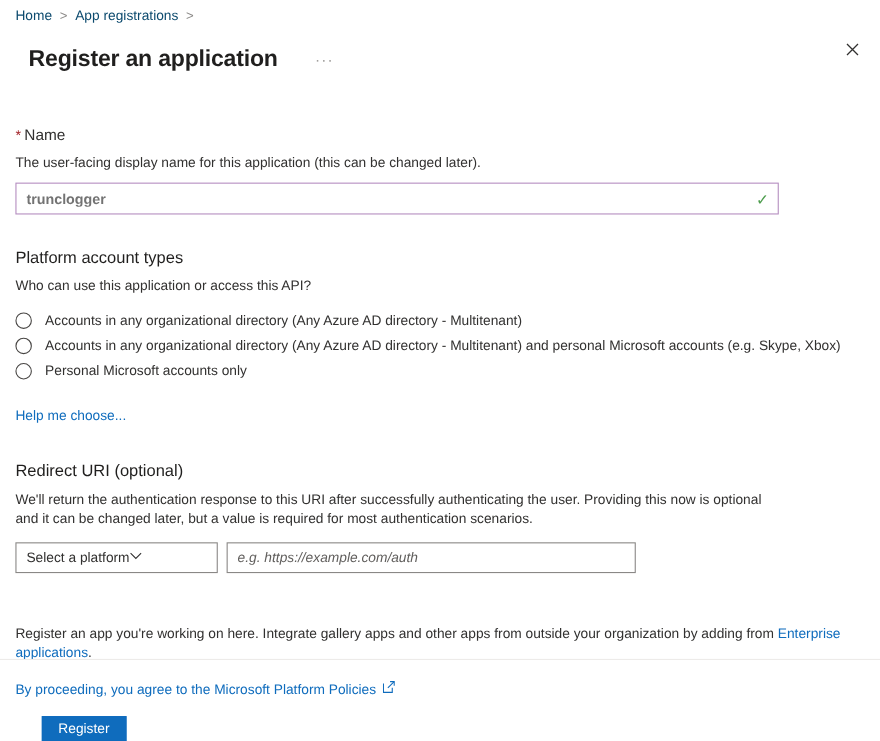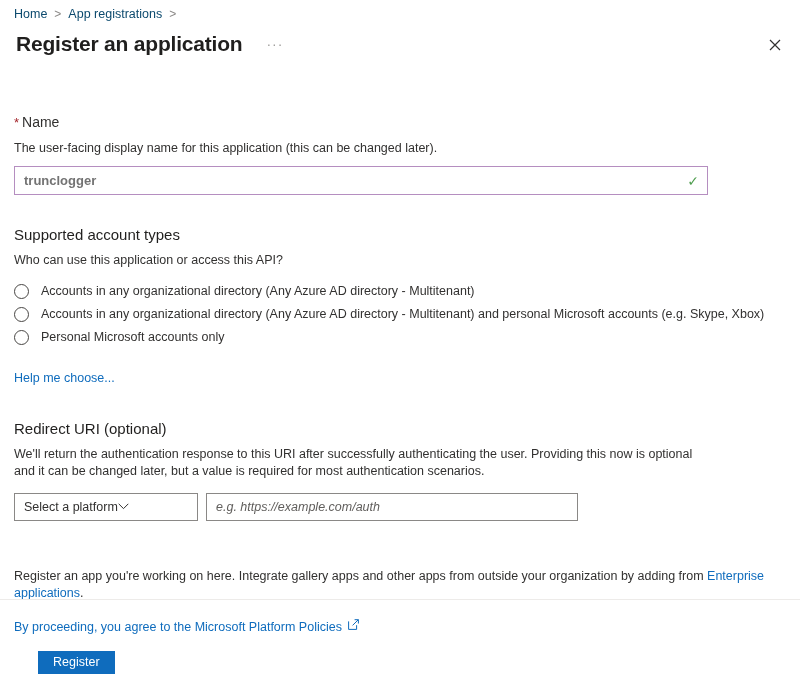--- a/index.html
+++ b/index.html
@@ -50,21 +50,21 @@
     left: 14px;
     display: flex;
     align-items: center;
   }
   .page-title {
     font-size: 21px;
     font-weight: 600;
     color: #201f1e;
     line-height: 26px;
     letter-spacing: -0.2px;
-    margin: 2px;
+    margin: 12px;
     white-space: nowrap;
   }
   .title-ellipsis {
     margin-left: 18px;
     color: #a19f9d;
     font-size: 14px;
     letter-spacing: 1px;
     cursor: pointer;
     padding: 2px 4px;
     line-height: 14px;
@@ -323,21 +323,21 @@
     <span class="req-star">*</span><span>Name</span>
   </div>
   <div class="help-text">The user-facing display name for this application (this can be changed later).</div>
   <div class="text-input">
     <input type="text" value="trunclogger" style="">
     <span class="valid-check">✓</span>
   </div>
 
   
   <div style="height:30px"></div>
-  <div class="section-head">Supported account types</div>
+  <div class="section-head">Platform account types</div>
   <div class="help-text">Who can use this application or access this API?</div>
 
   <div class="radio-group">
     <div class="radio-row">
       <span class="radio-mark"></span>
       <span class="radio-label">Accounts in any organizational directory (Any Azure AD directory - Multitenant)</span>
     </div>
     <div class="radio-row">
       <span class="radio-mark"></span>
       <span class="radio-label">Accounts in any organizational directory (Any Azure AD directory - Multitenant) and personal Microsoft accounts (e.g. Skype, Xbox)</span>

